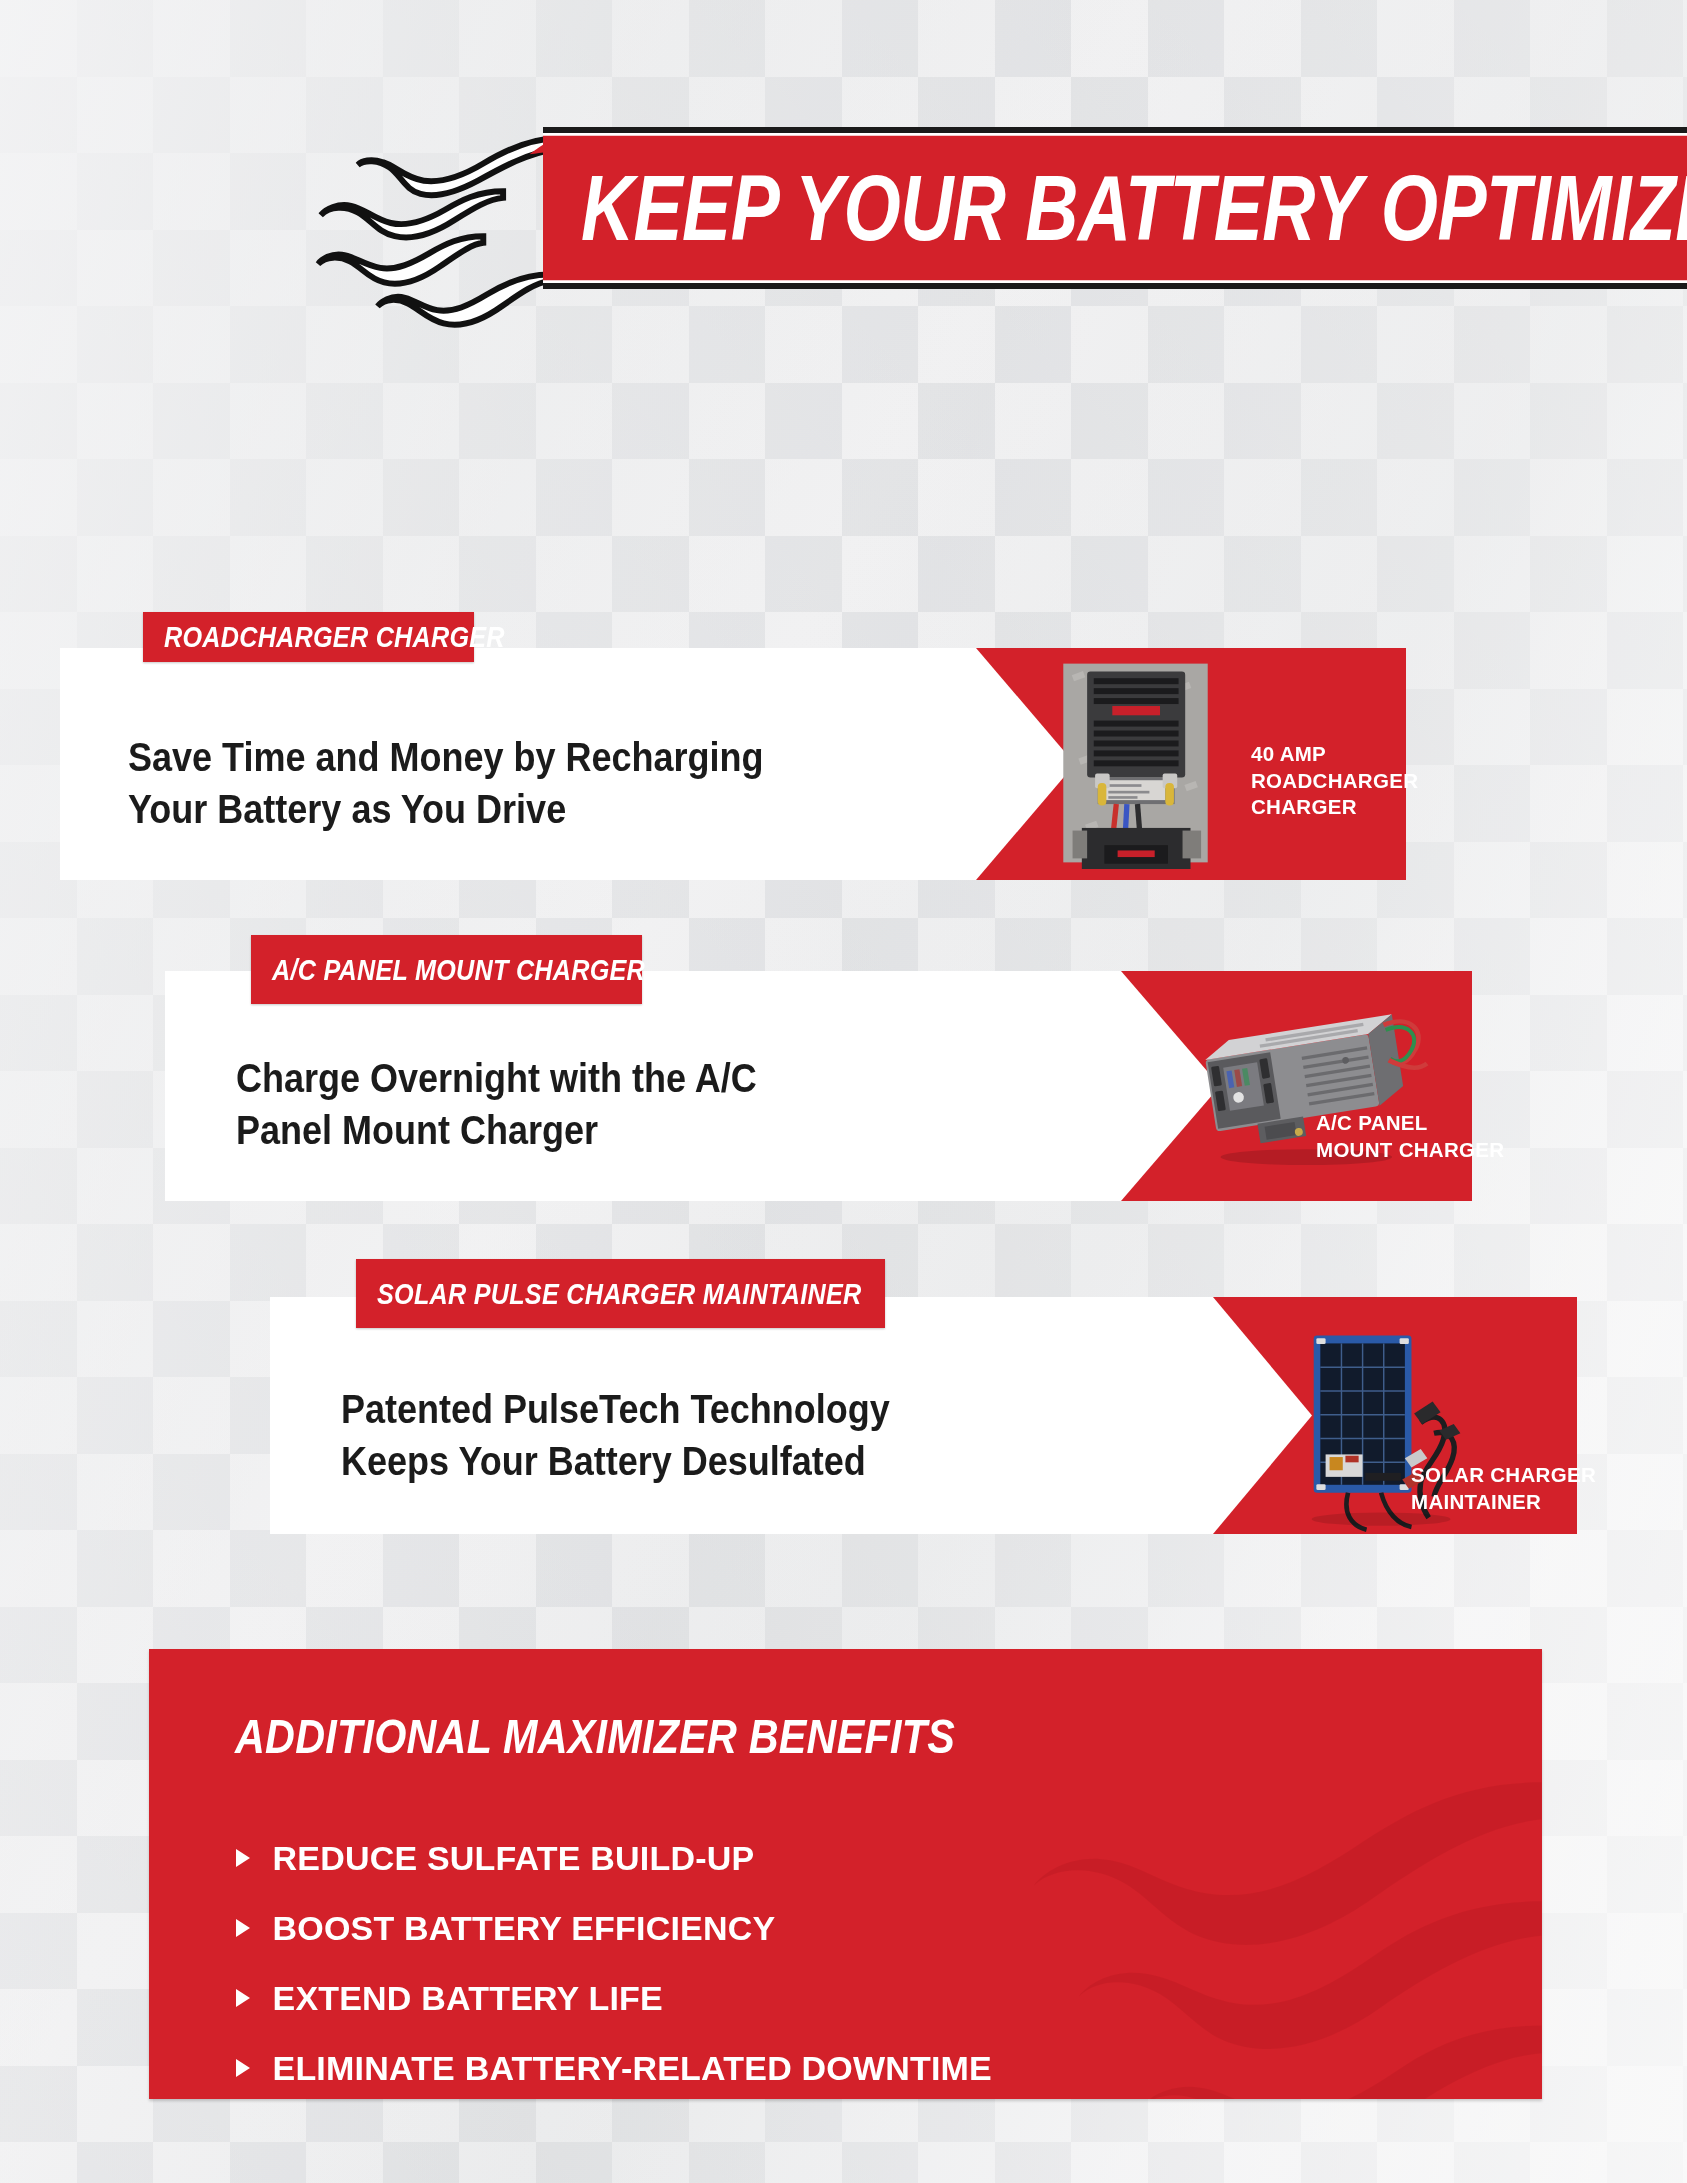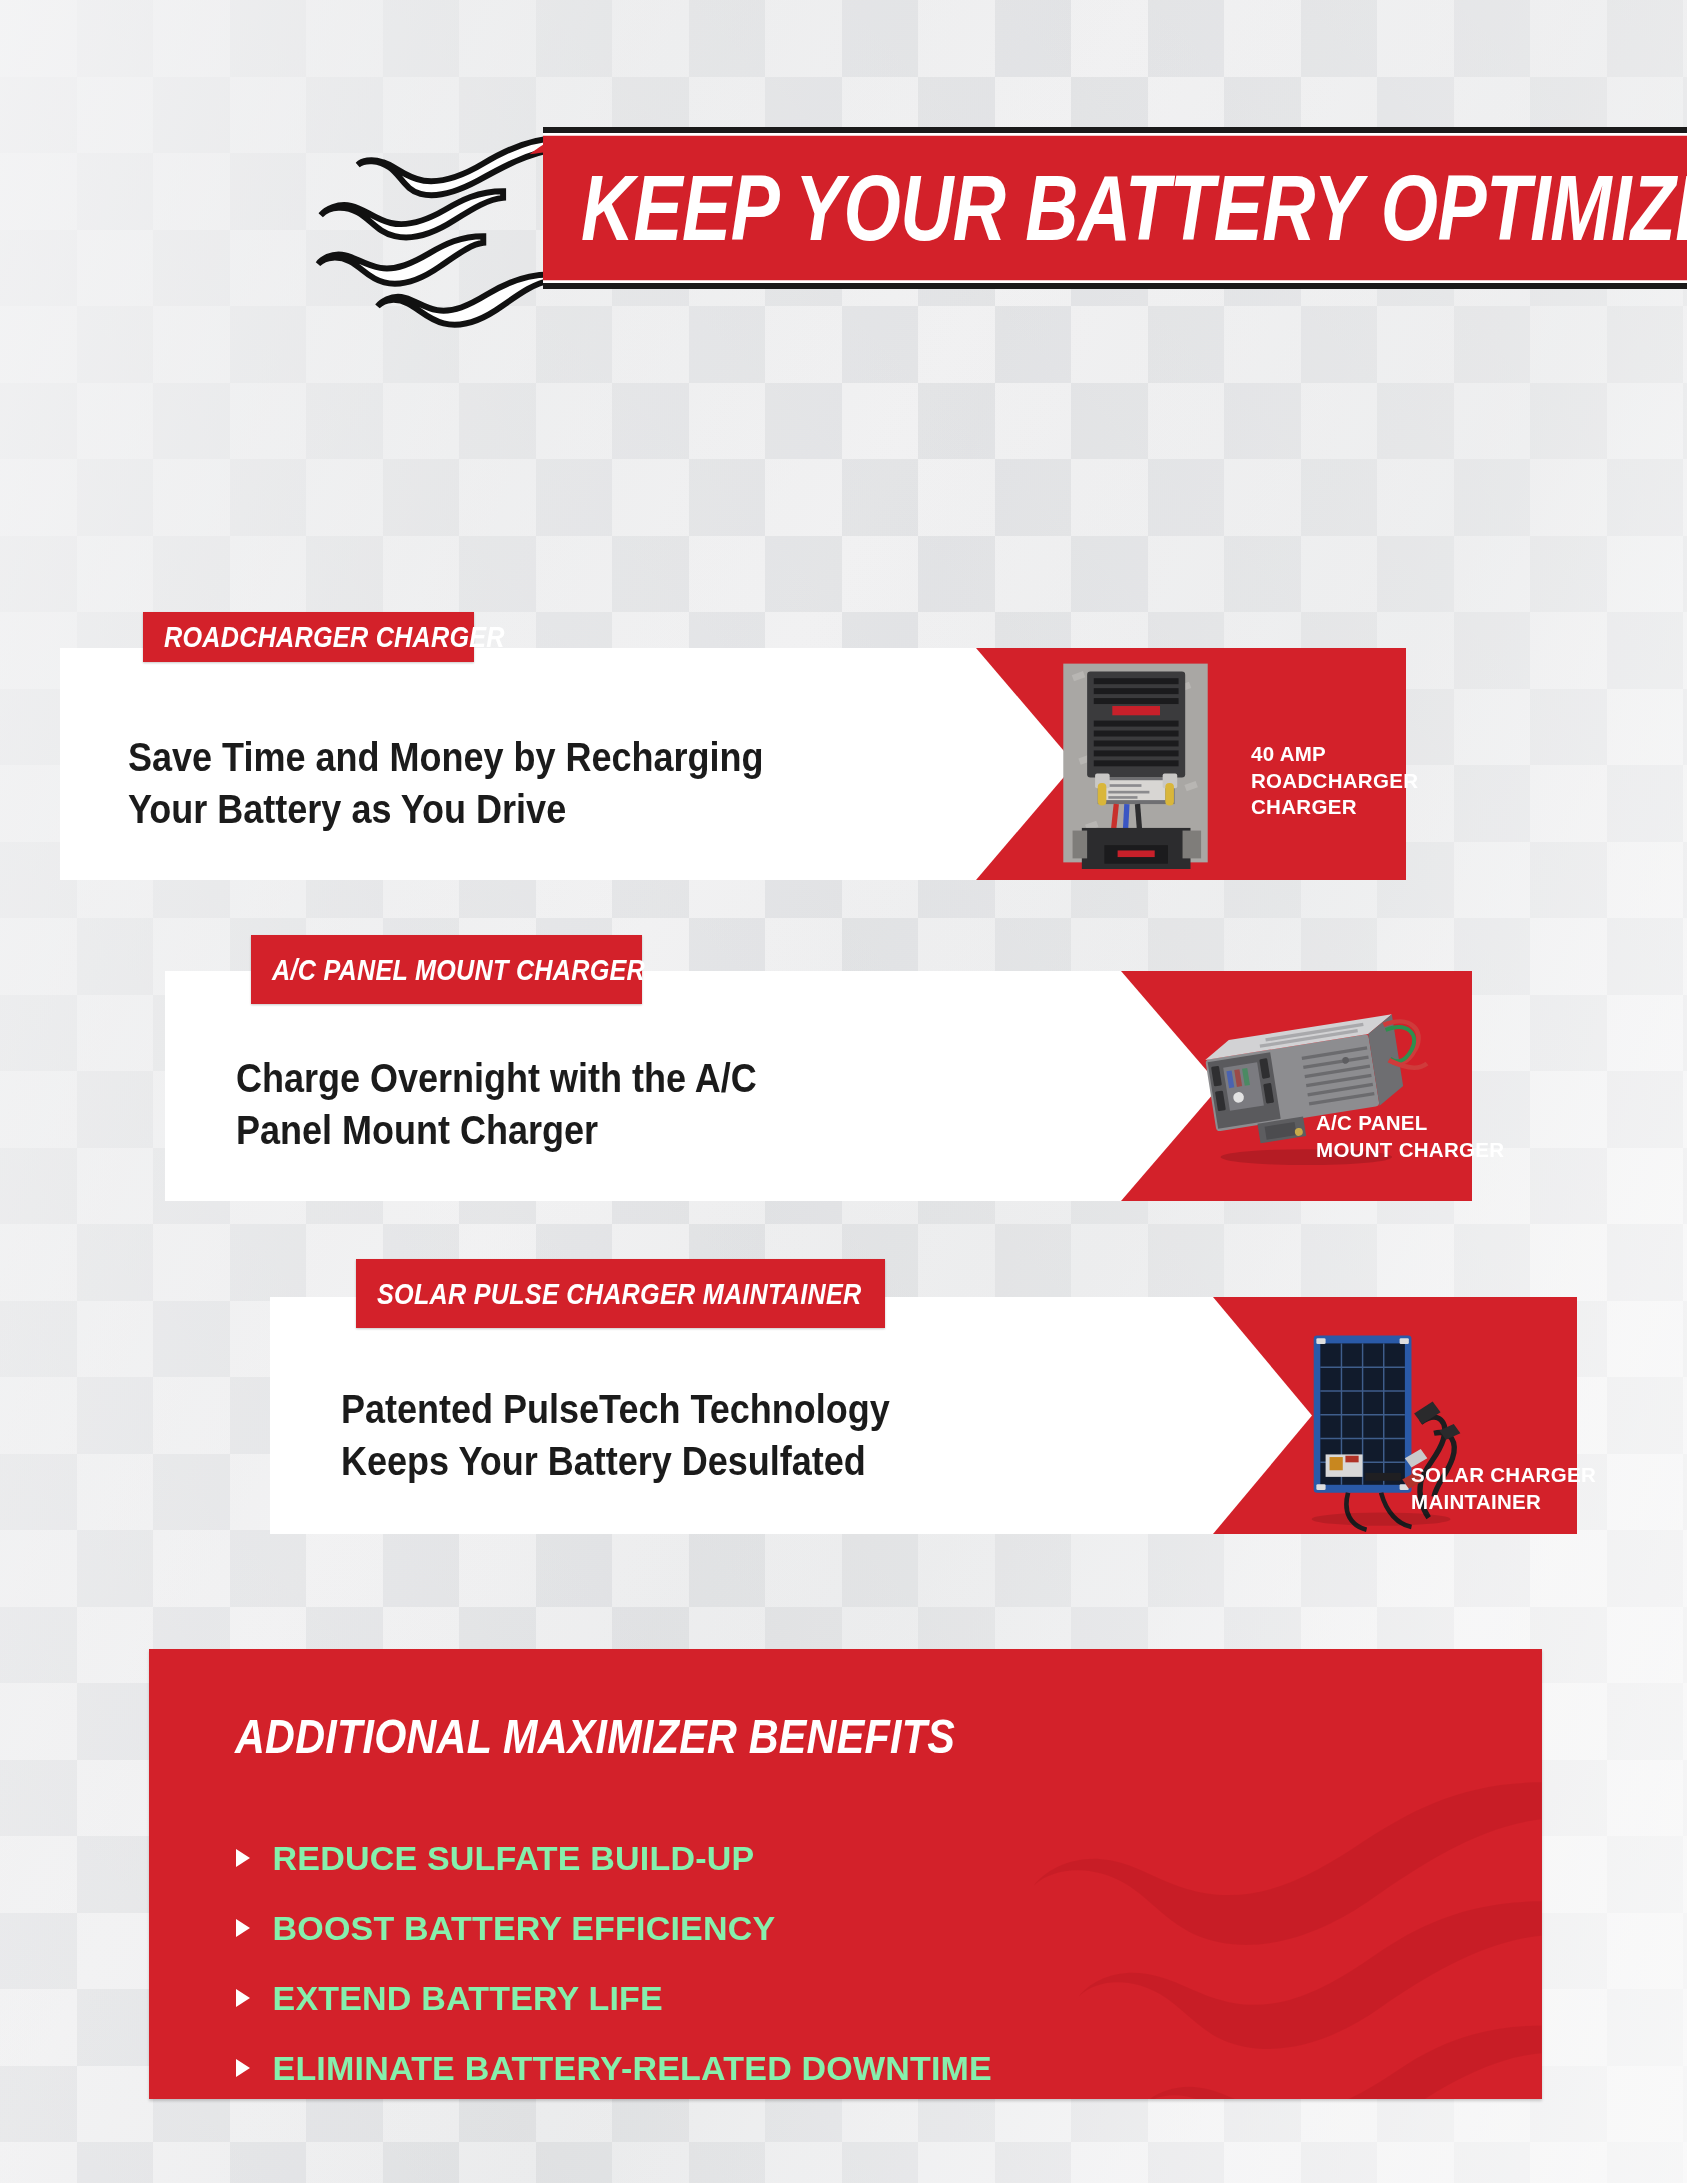--- a/index.html
+++ b/index.html
@@ -151,21 +151,21 @@
   }
   .bullet-arrow{
     width:0; height:0;
     border-left:14.6px solid #ffffff;
     border-top:9.3px solid transparent;
     border-bottom:9.3px solid transparent;
     margin-right:22.5px;
     flex:0 0 auto;
   }
   .bullet-text{
-    color:#86efac; font-size:34px; font-weight:bold;
+    color:#ffffff; font-size:34px; font-weight:bold;
     white-space:nowrap; line-height:1; letter-spacing:0.2px;
   }
 </style>
 </head>
 <body>
 
 <div class="page">
 
   <div class="checker"></div>
   <div class="checker-fade"></div>

